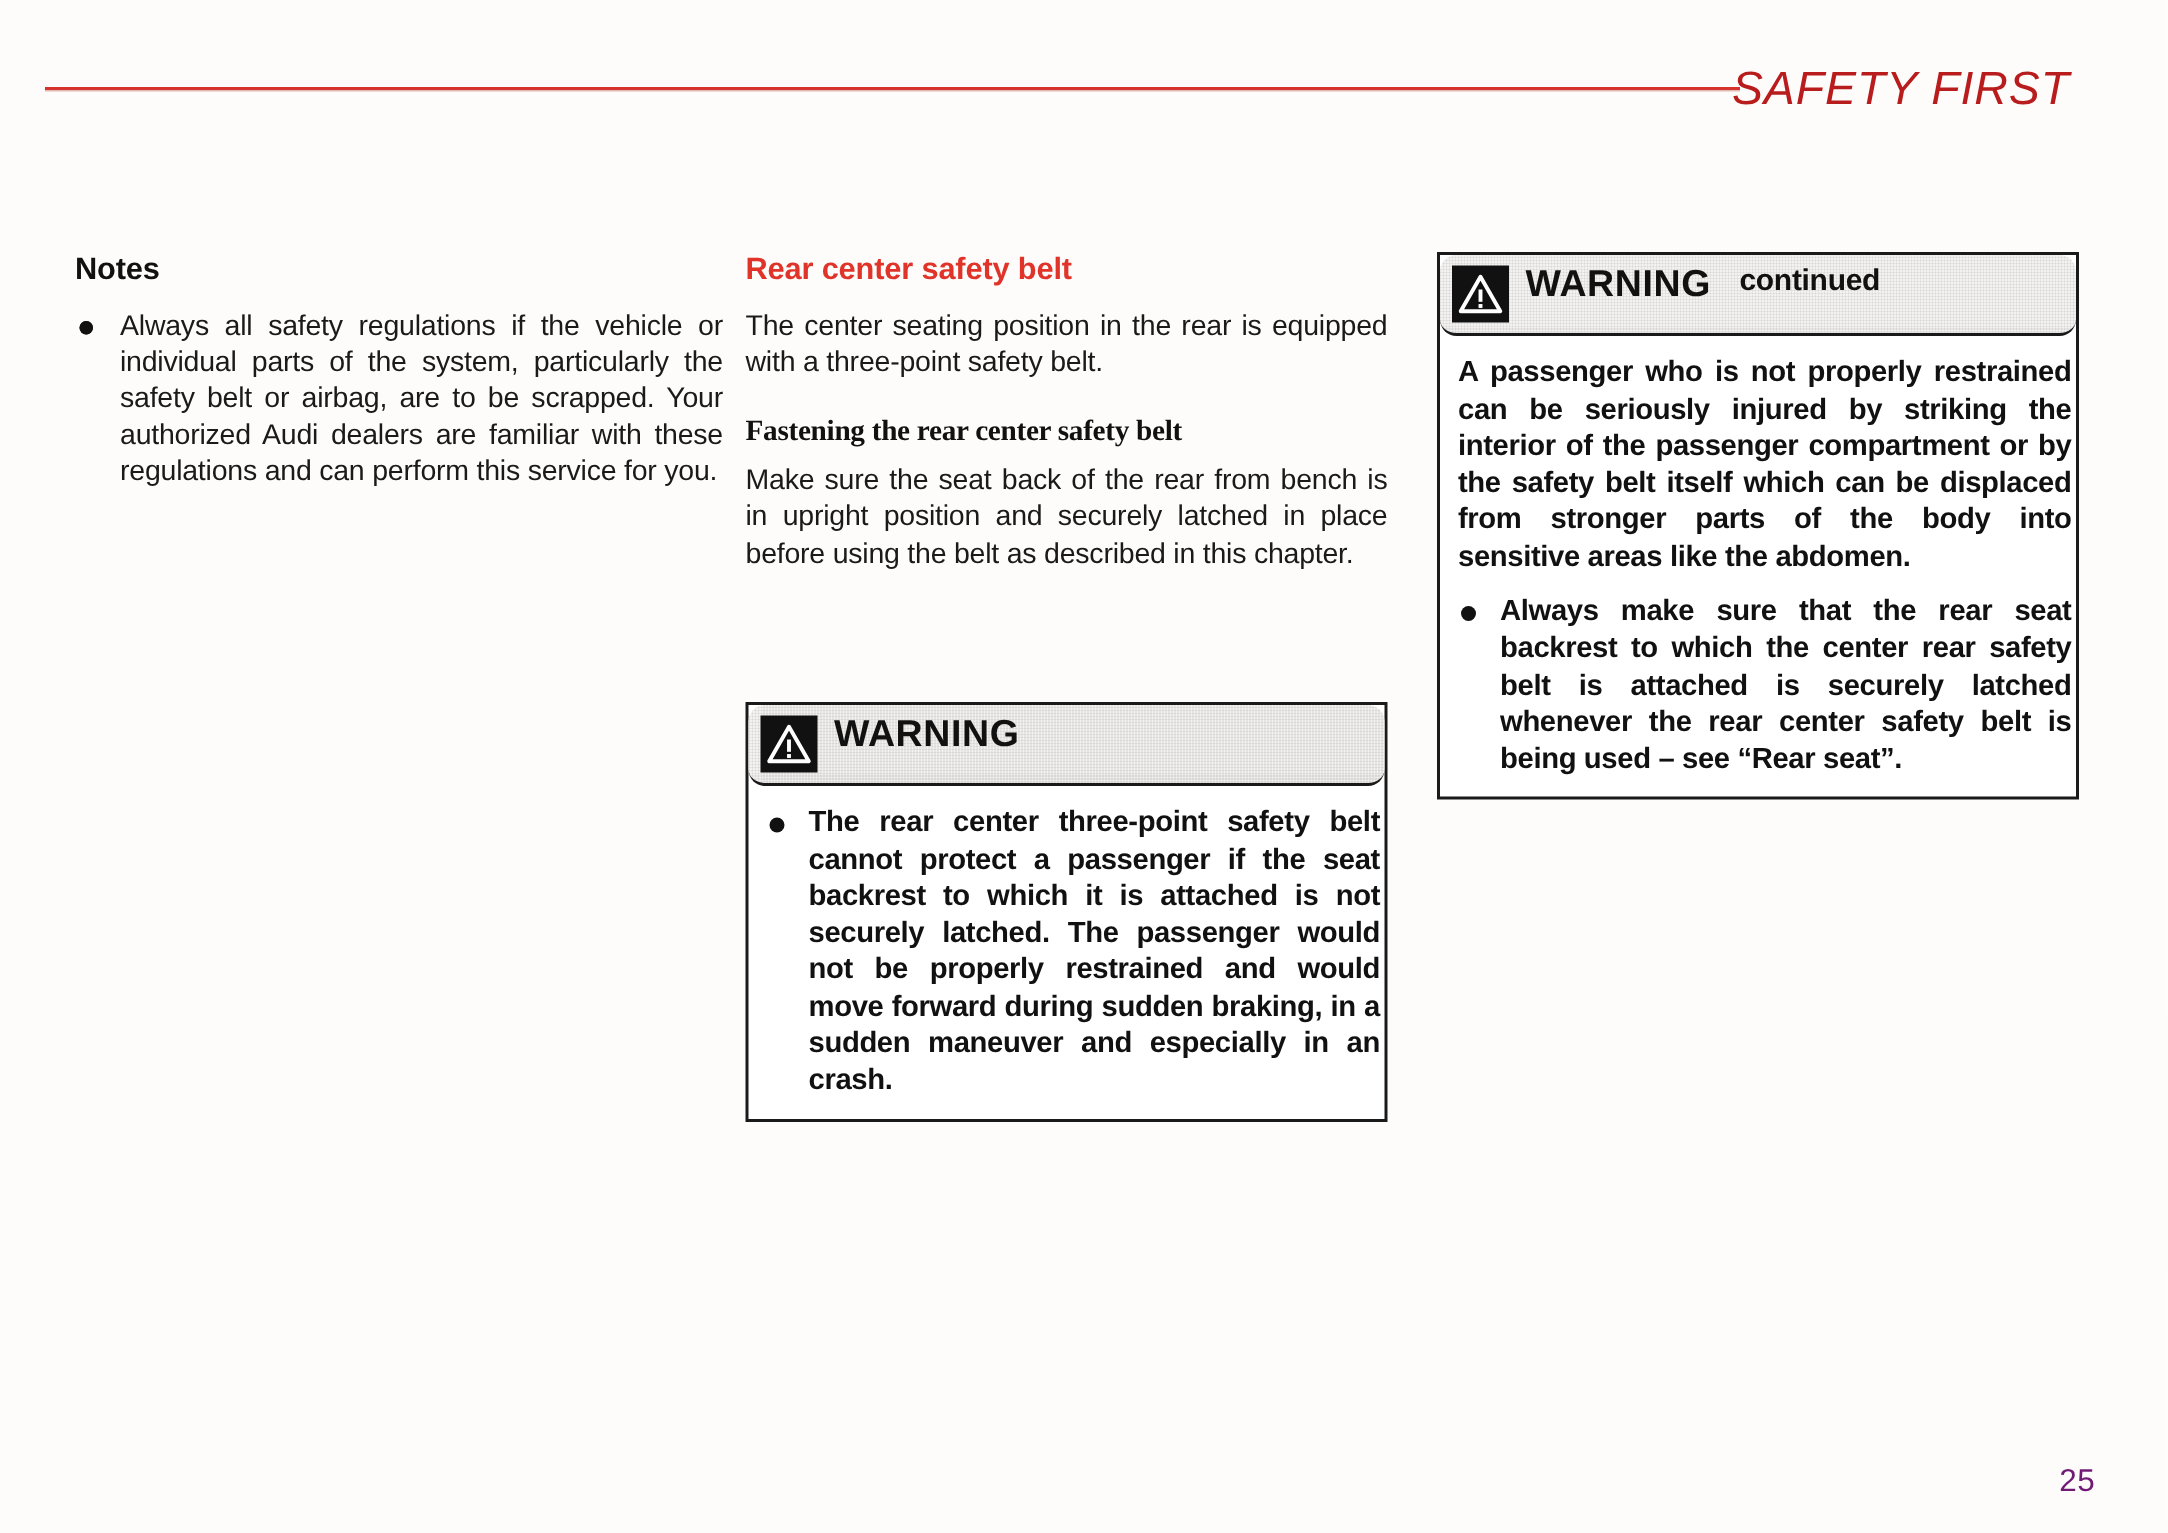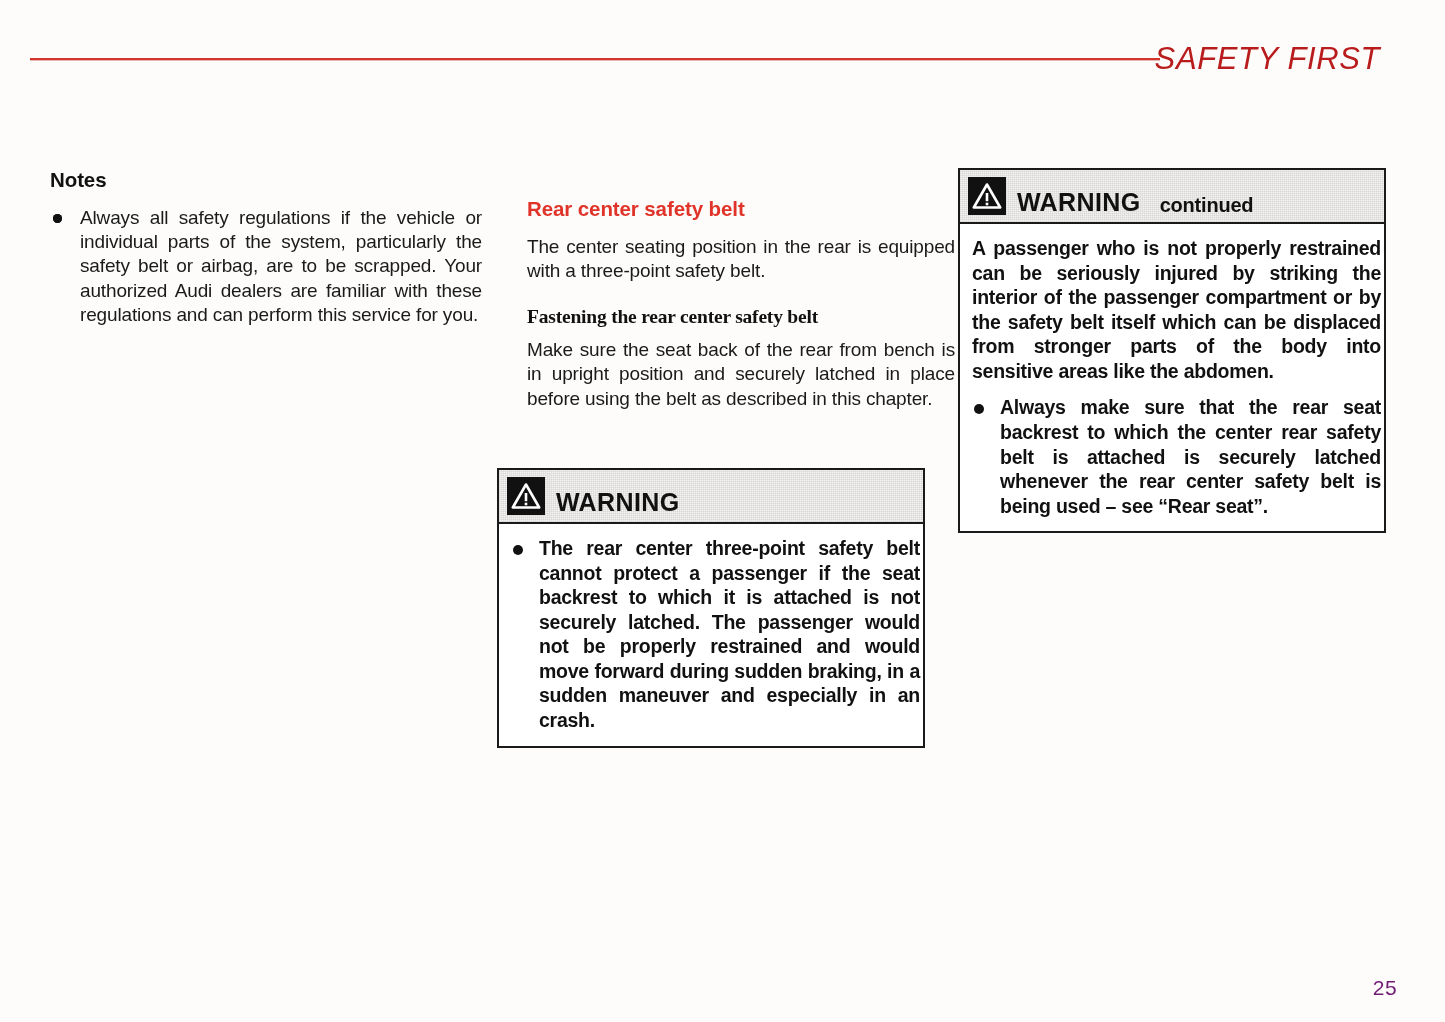--- a/index.html
+++ b/index.html
@@ -53,21 +53,21 @@
     color: #b91c1c;
     white-space: nowrap;
   }
 
   
   .col {
     position: absolute;
     top: 168px;
   }
   .col-left  { left: 50px;  width: 432px; }
-  .col-mid   { left: 527px; width: 428px; margin-top: 29px; }
+  .col-mid   { left: 497px; width: 428px; }
 
   h2.section-head {
     font-size: 20.5px;
     font-weight: bold;
     margin: 0 0 14px 0;
     line-height: 1.15;
     letter-spacing: -0.1px;
   }
   h2.section-head.red { color: #e0342a; }
 
@@ -112,28 +112,29 @@
   }
 
   
   .warn-box {
     border: 2px solid #1a1a1a;
     background: #ffffff;
     box-sizing: border-box;
   }
   .warn-head {
     display: flex;
-    align-items: flex-end;
+    align-items: flex-start;
     gap: 11px;
     padding: 7px 9px 7px 8px;
     background:
       repeating-linear-gradient(0deg, rgba(0,0,0,0.055) 0px, rgba(0,0,0,0.055) 1px, rgba(0,0,0,0) 1px, rgba(0,0,0,0) 2px),
       repeating-linear-gradient(90deg, rgba(0,0,0,0.055) 0px, rgba(0,0,0,0.055) 1px, rgba(0,0,0,0) 1px, rgba(0,0,0,0) 2px),
       #f3f2f0;
     border-bottom: 2px solid #1a1a1a;
+    border-radius: 11px;
   }
   .warn-icon {
     flex: 0 0 auto;
     width: 38px;
     height: 38px;
     background: #111111;
     display: flex;
     align-items: center;
     justify-content: center;
   }

